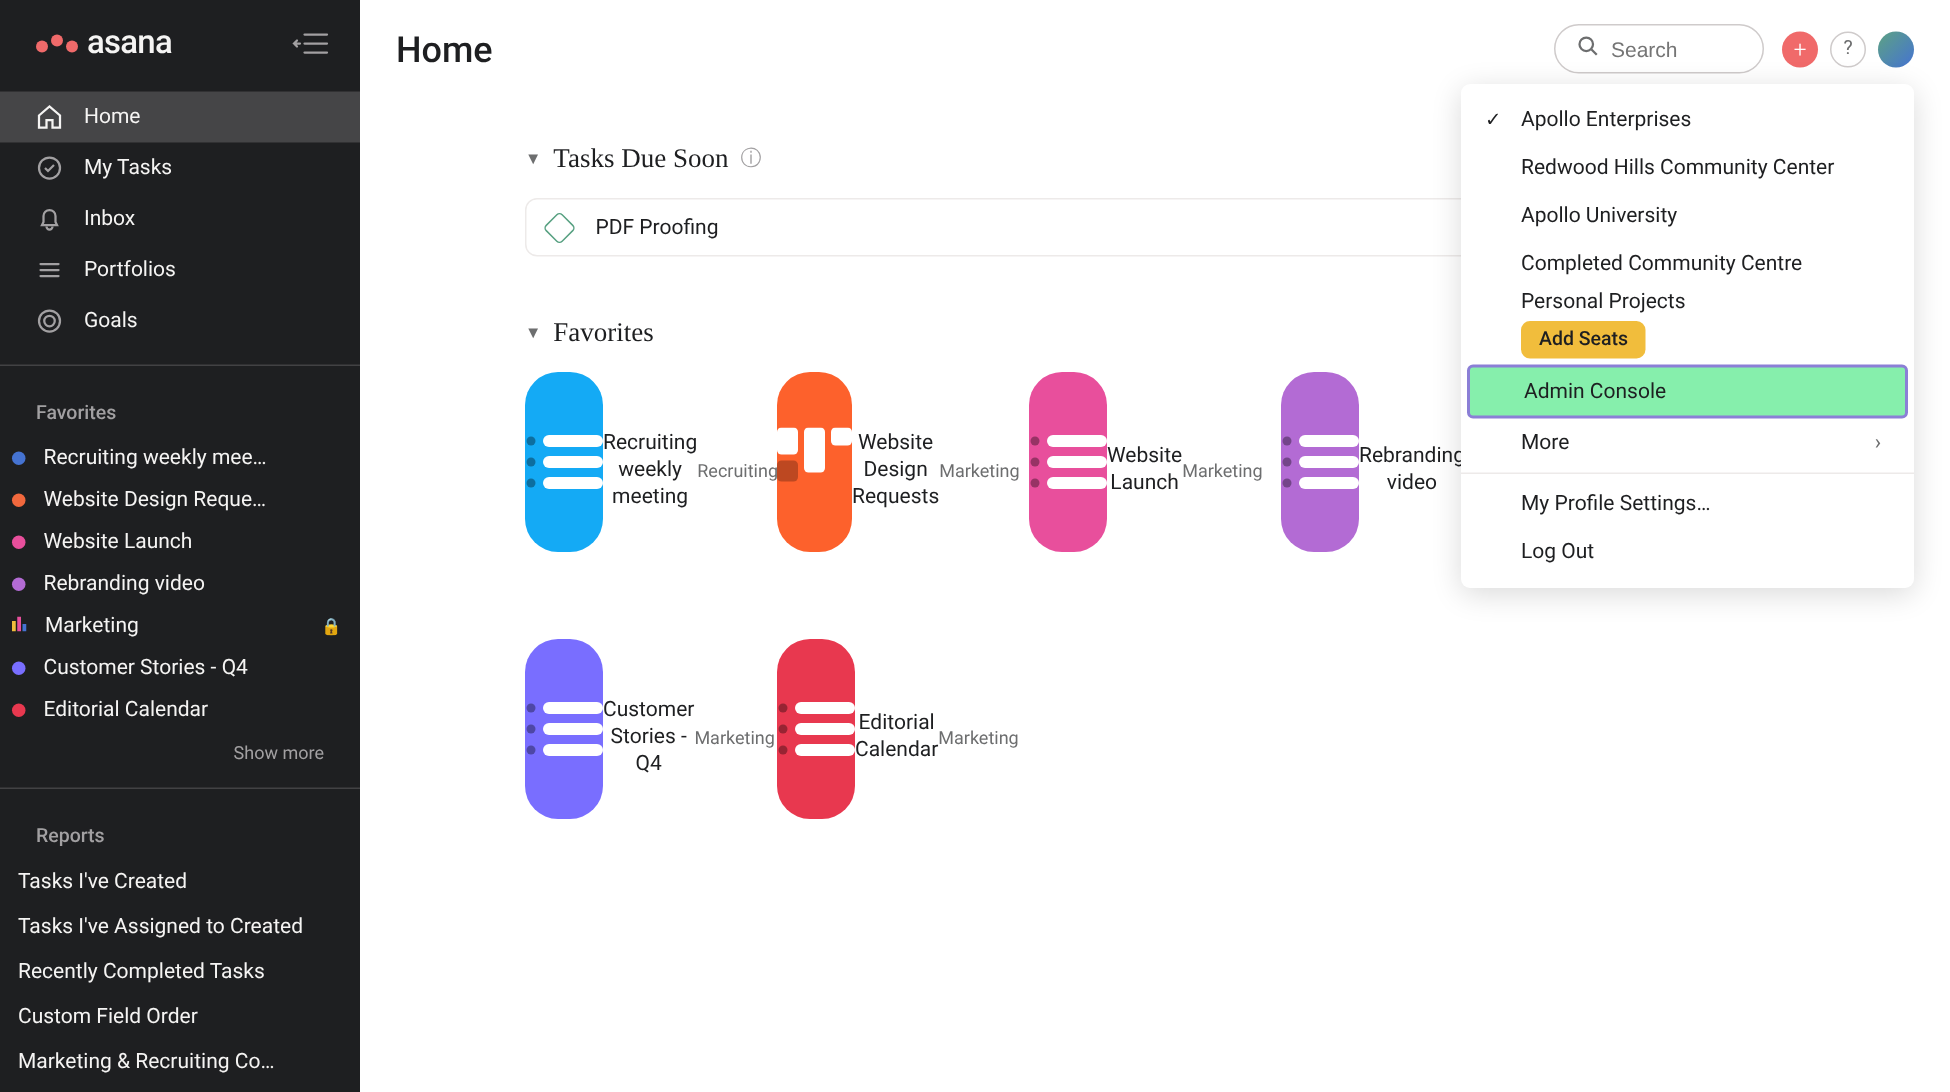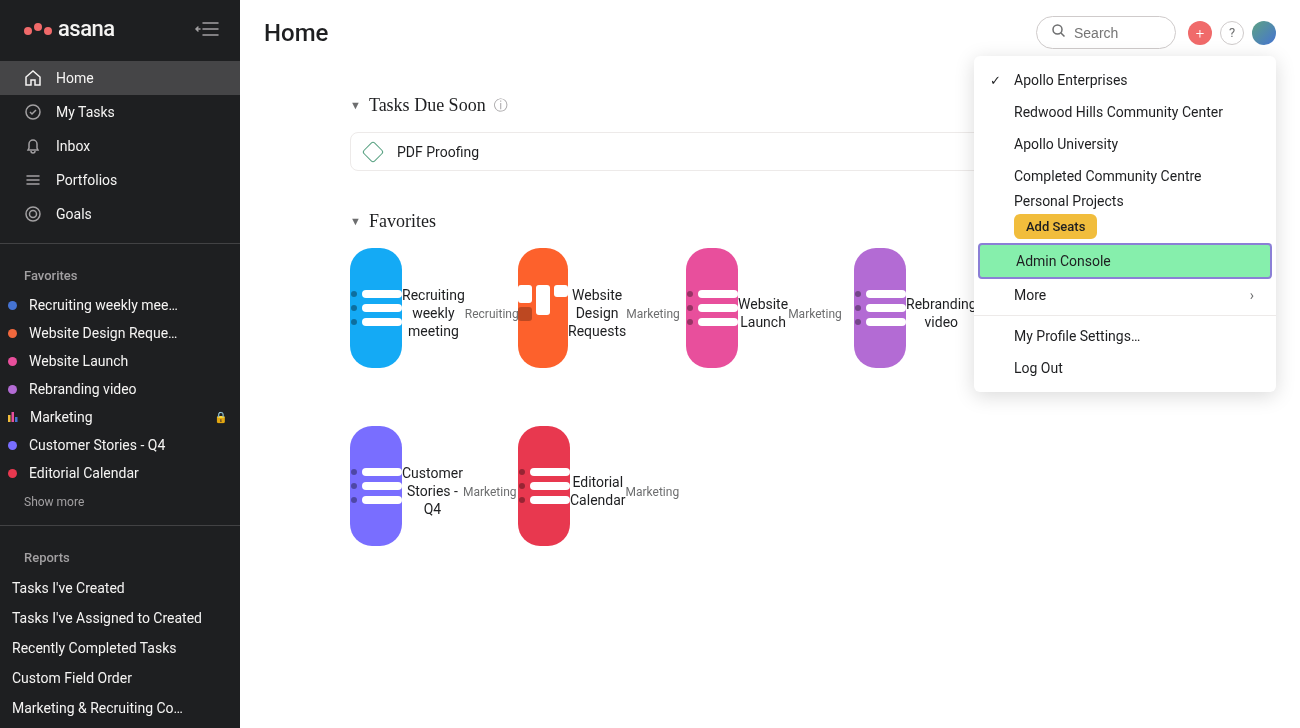--- a/index.html
+++ b/index.html
@@ -19,21 +19,21 @@
 .nav-item.active { background: #454547; border-radius: 0; }
 .nav-icon { width: 18px; height: 18px; display:flex; align-items:center; justify-content:center; color:#a2a0a2;}
 .nav-item.active .nav-icon{color:#f5f4f3;}
 
 .section-header { padding: 16px 24px 8px; font-size: 13px; color: #a2a0a2; font-weight: 500; }
 .fav-item { display: flex; align-items: center; gap: 12px; padding: 6px 8px; font-size: 14px; color: #f5f4f3; cursor: pointer; white-space: nowrap; overflow: hidden; }
 .fav-dot { width: 9px; height: 9px; border-radius: 2px; flex-shrink: 0; }
 .fav-dot.round { border-radius: 50%; }
 .fav-label { overflow: hidden; text-overflow: ellipsis; flex:1;}
 .fav-lock { color:#a2a0a2; font-size:11px; padding-right:4px;}
-.show-more { padding: 8px 24px; font-size: 12px; color: #a2a0a2; cursor: pointer; }
+.show-more { padding: 8px 24px; font-size: 12px; color: #a2a0a2; cursor: pointer; text-align: right; }
 .divider { height: 1px; background: #424244; margin: 8px 0; }
 .report-item { padding: 7px 12px; font-size: 14px; color: #f5f4f3; cursor: pointer; white-space:nowrap; overflow:hidden; text-overflow:ellipsis;}
 
 
 .main { flex: 1; background: #fff; display: flex; flex-direction: column; overflow: hidden; position: relative;}
 .topbar { display: flex; align-items: center; padding: 16px 24px; }
 .page-title { font-size: 24px; font-weight: 500; color: #1e1f21; }
 .topbar-spacer { flex: 1; }
 .search-box { display: flex; align-items: center; border: 1px solid #cfcbcb; border-radius: 18px; padding: 6px 14px; width: 140px; gap: 8px; color: #6d6e6f; }
 .search-box input { border: none; outline: none; font-size: 14px; width: 80px; color: #6d6e6f; background:transparent;}

